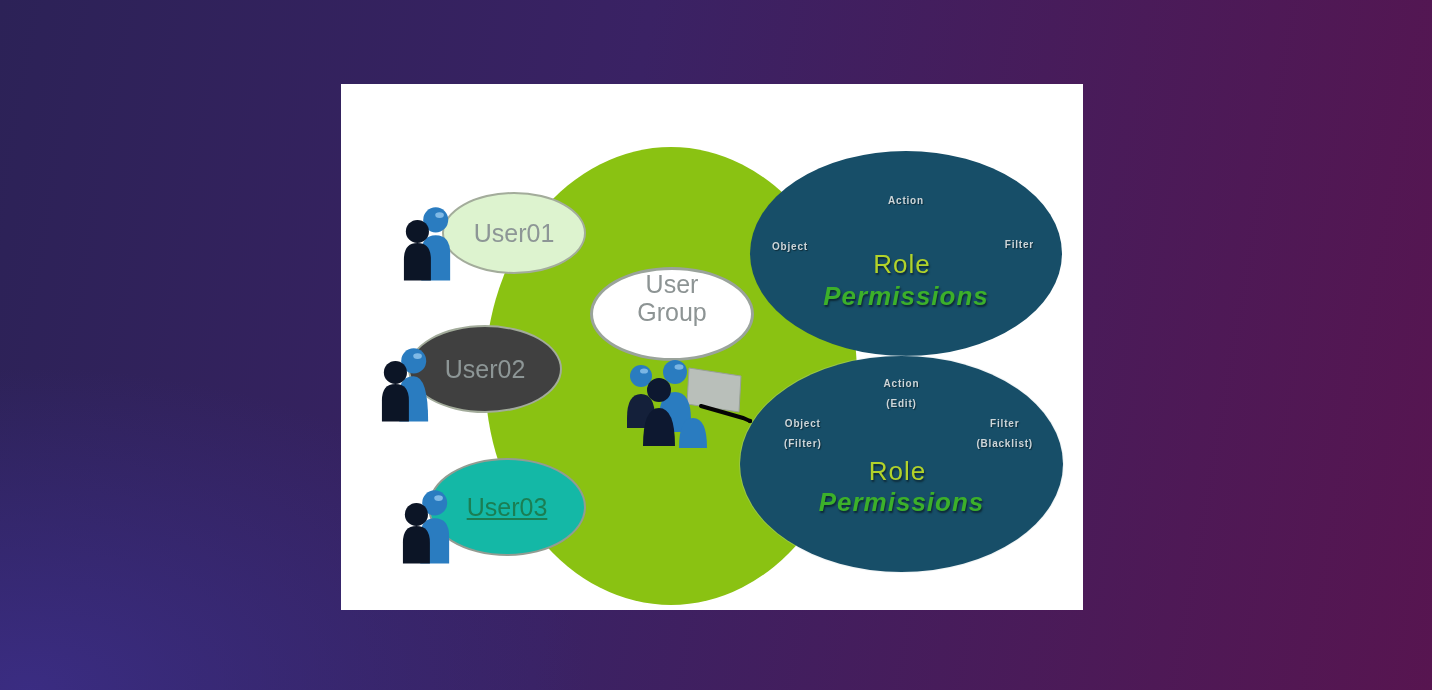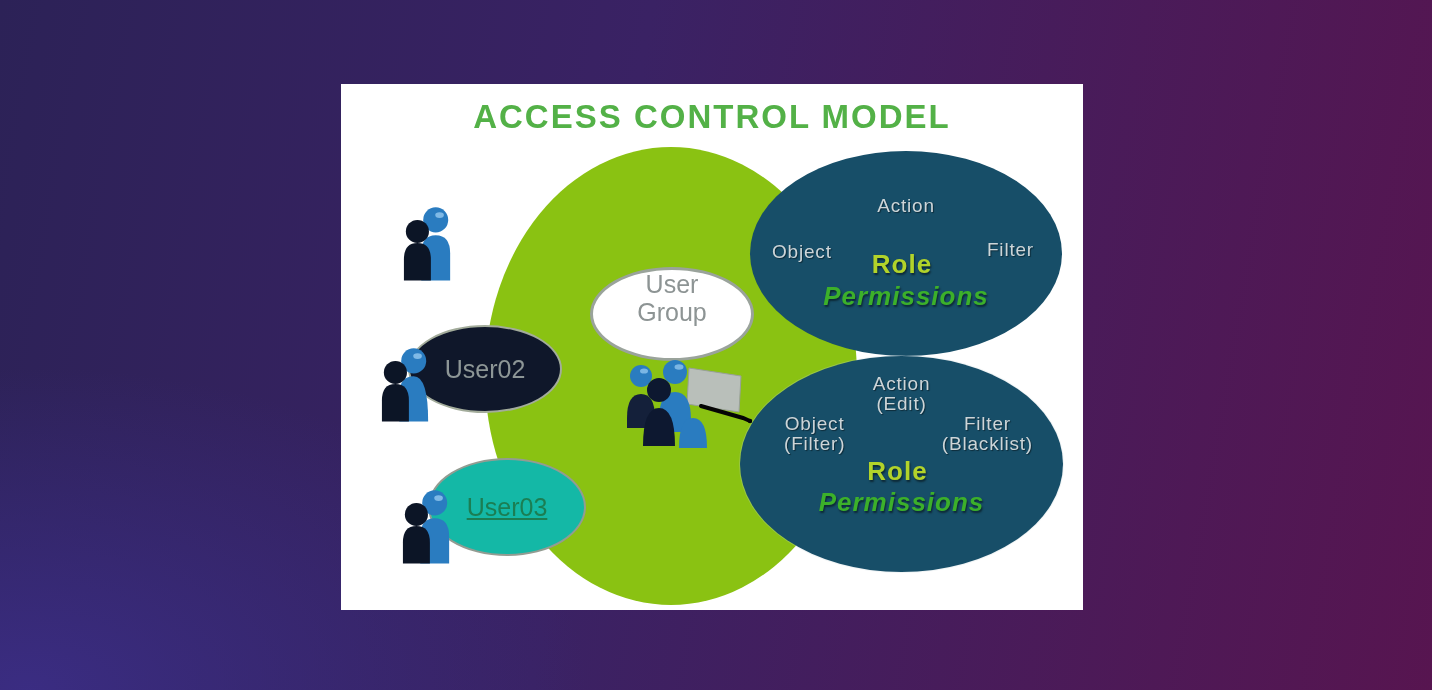--- a/index.html
+++ b/index.html
@@ -16,48 +16,47 @@
   }
   .title{
     position:absolute;left:0;right:0;top:14px;text-align:center;
     font-size:33px;font-weight:bold;letter-spacing:2px;color:#53b147;
   }
   .ellipse{position:absolute;border-radius:50%;}
   .green-circle{left:144px;top:63px;width:372px;height:458px;background:#8ac212;z-index:1;}
   .user-ellipse{z-index:3;display:flex;align-items:center;justify-content:center;
     font-size:25px;color:#8d9696;}
   .user01{left:101px;top:108px;width:140px;height:78px;background:#ddf3cf;border:2px solid #a3ac9b;}
-  .user02{left:67px;top:241px;width:150px;height:84px;background:#0f172a;border:2px solid #a3ac9b;}
+  .user02{left:67px;top:241px;width:150px;height:84px;background:#404040;border:2px solid #a3ac9b;}
   .user03{left:87px;top:374px;width:154px;height:94px;background:#14b8a6;border:2px solid #939c92;}
   .user03 .user-label{color:rgba(32,78,14,0.55);text-decoration:underline;}
   .group-ellipse{left:249px;top:183px;width:158px;height:88px;background:#ffffff;
     border:3px solid #9aa39b;z-index:3;display:flex;flex-direction:column;
     align-items:center;justify-content:flex-start;font-size:25px;line-height:1.12;color:#8d9494;}
   .dark-ellipse{background:#174e68;z-index:2;color:#cdd5d8;}
   .dark1{left:409px;top:67px;width:312px;height:205px;}
   .dark2{left:399px;top:272px;width:323px;height:216px;box-shadow:0 0 0 1px rgba(200,215,220,0.25);}
-  .dlabel{position:absolute;font-size:19px;letter-spacing:0.8px;
-    text-shadow:1px 1px 1px rgba(0,0,0,0.45);white-space:nowrap;}
+  .dlabel{position:absolute;font-size:10px;letter-spacing:0.8px;
+    text-shadow:1px 1px 1px rgba(0,0,0,0.45);white-space:nowrap;font-weight:bold;}
   .center-x{left:0;right:0;text-align:center;}
   .qual{display:block;line-height:20px;}
   .role-word{position:absolute;left:0;right:8px;text-align:center;
-    font-size:26px;font-weight:bold;color:#b2d32a;letter-spacing:1px;
+    font-size:26px;font-weight:normal;color:#b2d32a;letter-spacing:1px;
     text-shadow:1px 2px 2px rgba(0,0,0,0.5);}
   .perm-word{position:absolute;left:0;right:0;text-align:center;
     font-size:26px;font-weight:bold;font-style:italic;color:#3cb02a;letter-spacing:1px;
     text-shadow:1px 2px 2px rgba(0,0,0,0.5);}
   .icon{position:absolute;z-index:4;}
 </style>
 </head>
 <body>
 
 <div class="stage">
   <div class="card">
 
-    <div class="title">ACCESS CONTROL MODEL</div>
 
     <div class="ellipse green-circle"></div>
 
     <div class="ellipse dark-ellipse dark1">
       <span class="dlabel center-x" style="top:44px">Action</span>
       <span class="dlabel" style="left:22px;top:90px">Object</span>
       <span class="dlabel" style="right:28px;top:88px">Filter</span>
       <span class="role-word" style="top:98px">Role</span>
       <span class="perm-word" style="top:130px">Permissions</span>
     </div>
@@ -72,20 +71,23 @@
         <span class="qual">(Filter)</span>
       </span>
       <span class="dlabel" style="right:30px;top:58px;text-align:center">
         <span class="qual">Filter</span>
         <span class="qual">(Blacklist)</span>
       </span>
       <span class="role-word" style="top:100px">Role</span>
       <span class="perm-word" style="top:131px">Permissions</span>
     </div>
 
+    <div class="ellipse user-ellipse user01">
+      <span class="user-label">User01</span>
+    </div>
     <div class="ellipse user-ellipse user02">
       <span class="user-label">User02</span>
     </div>
     <div class="ellipse user-ellipse user03">
       <span class="user-label">User03</span>
     </div>
 
     <div class="ellipse group-ellipse">
       <span>User</span>
       <span>Group</span>

